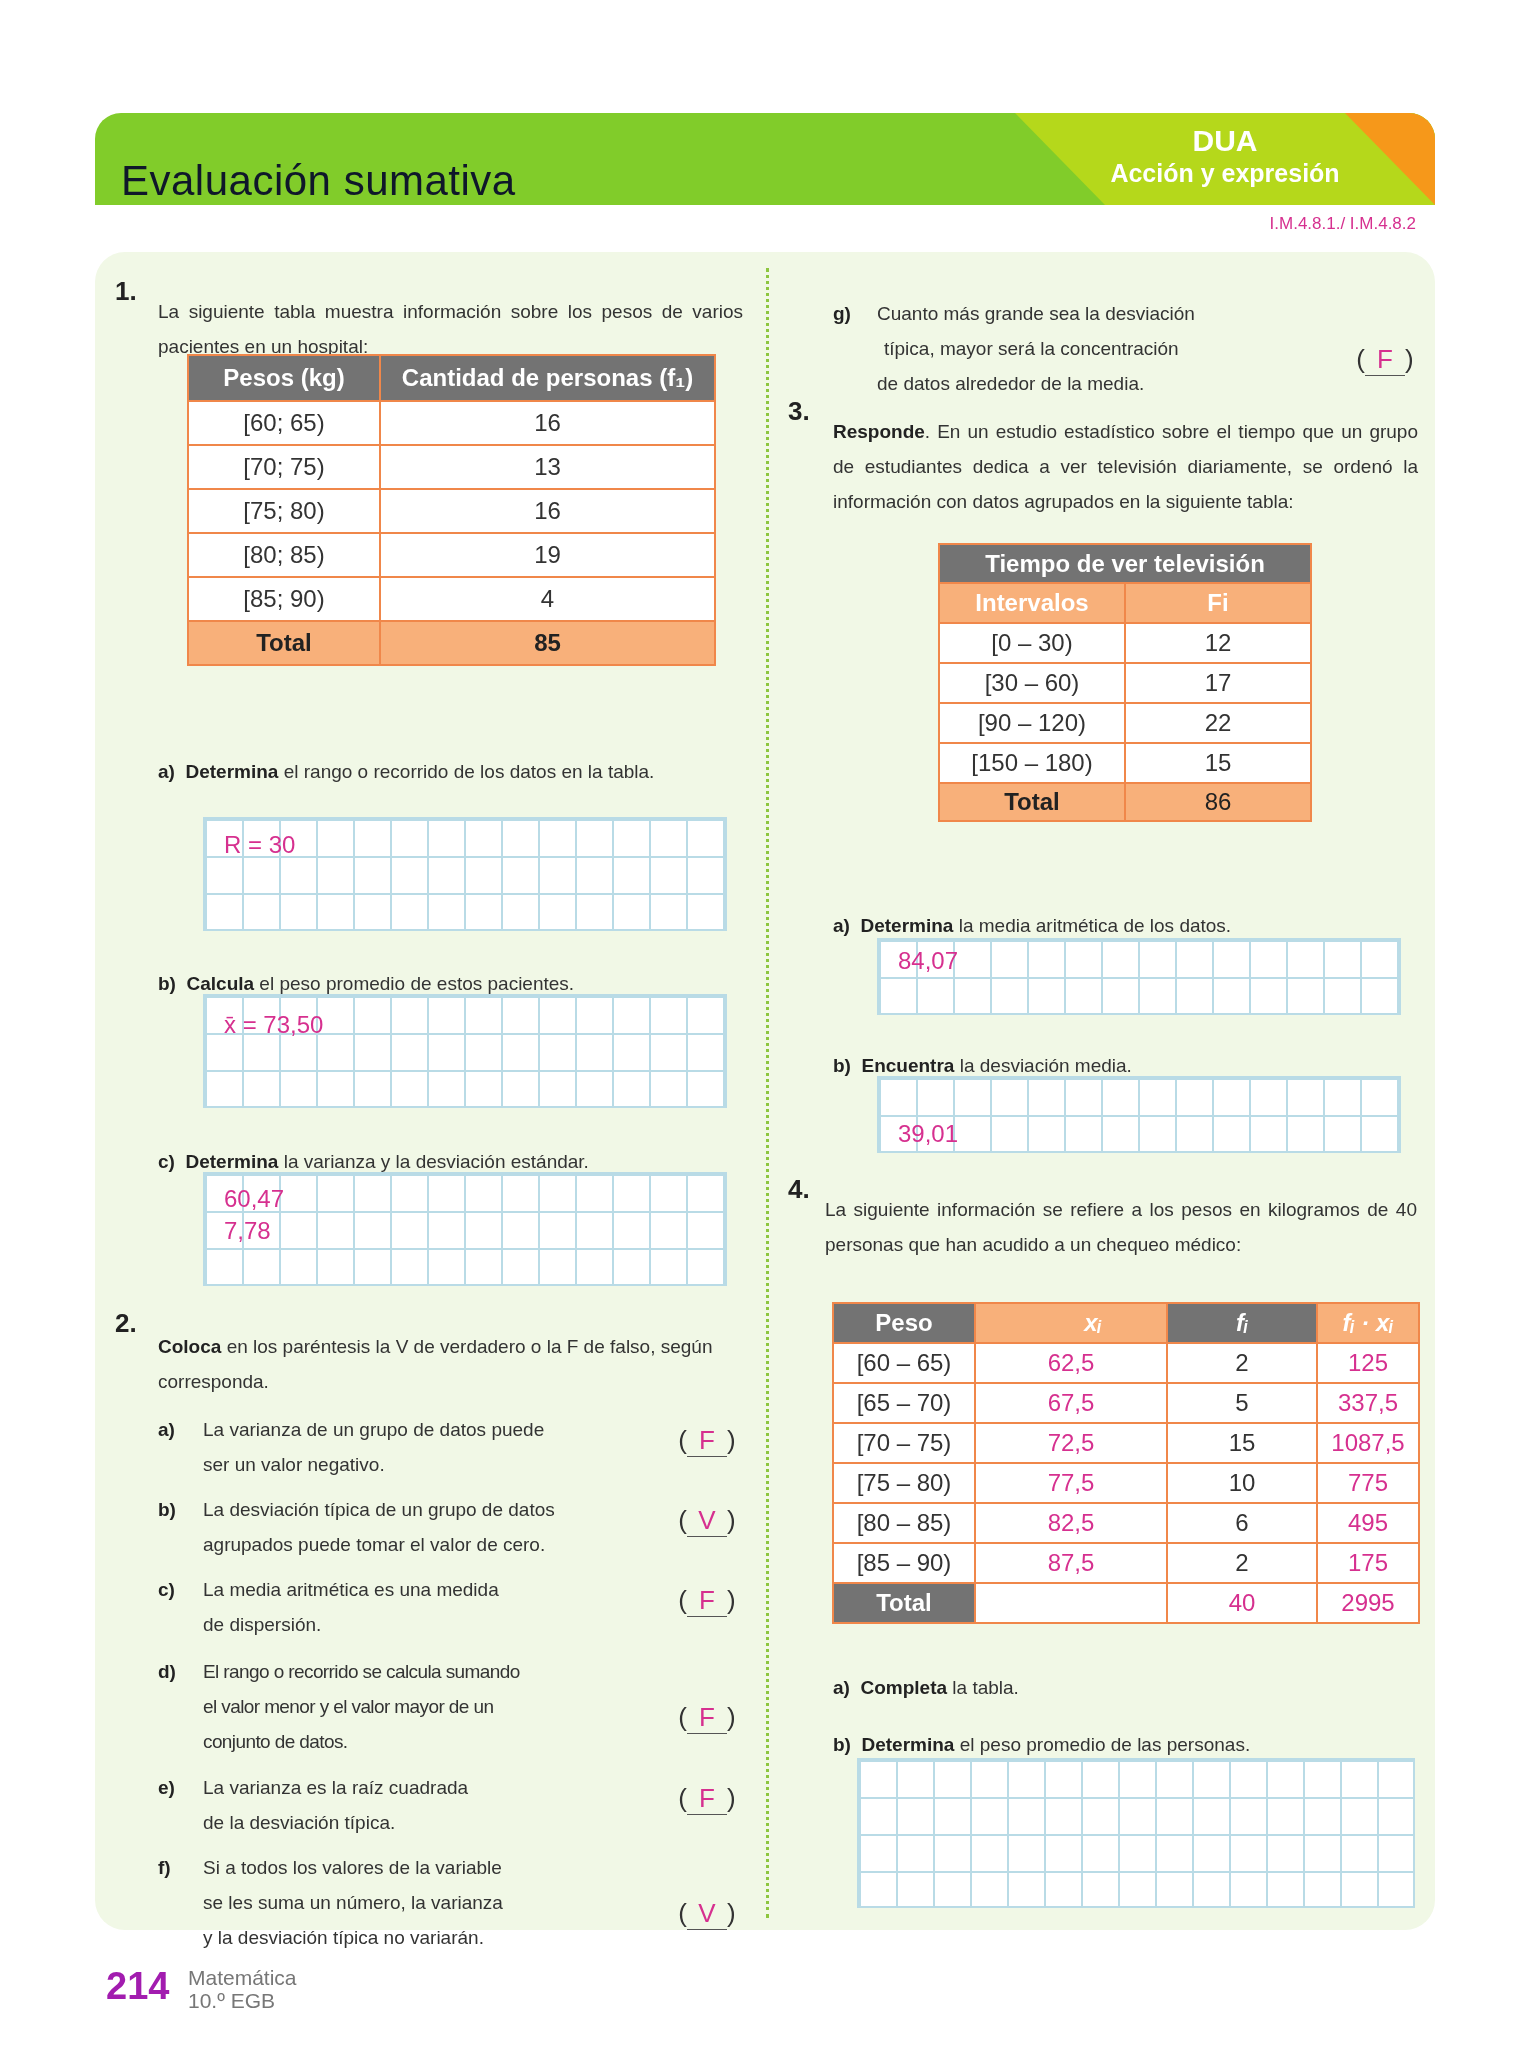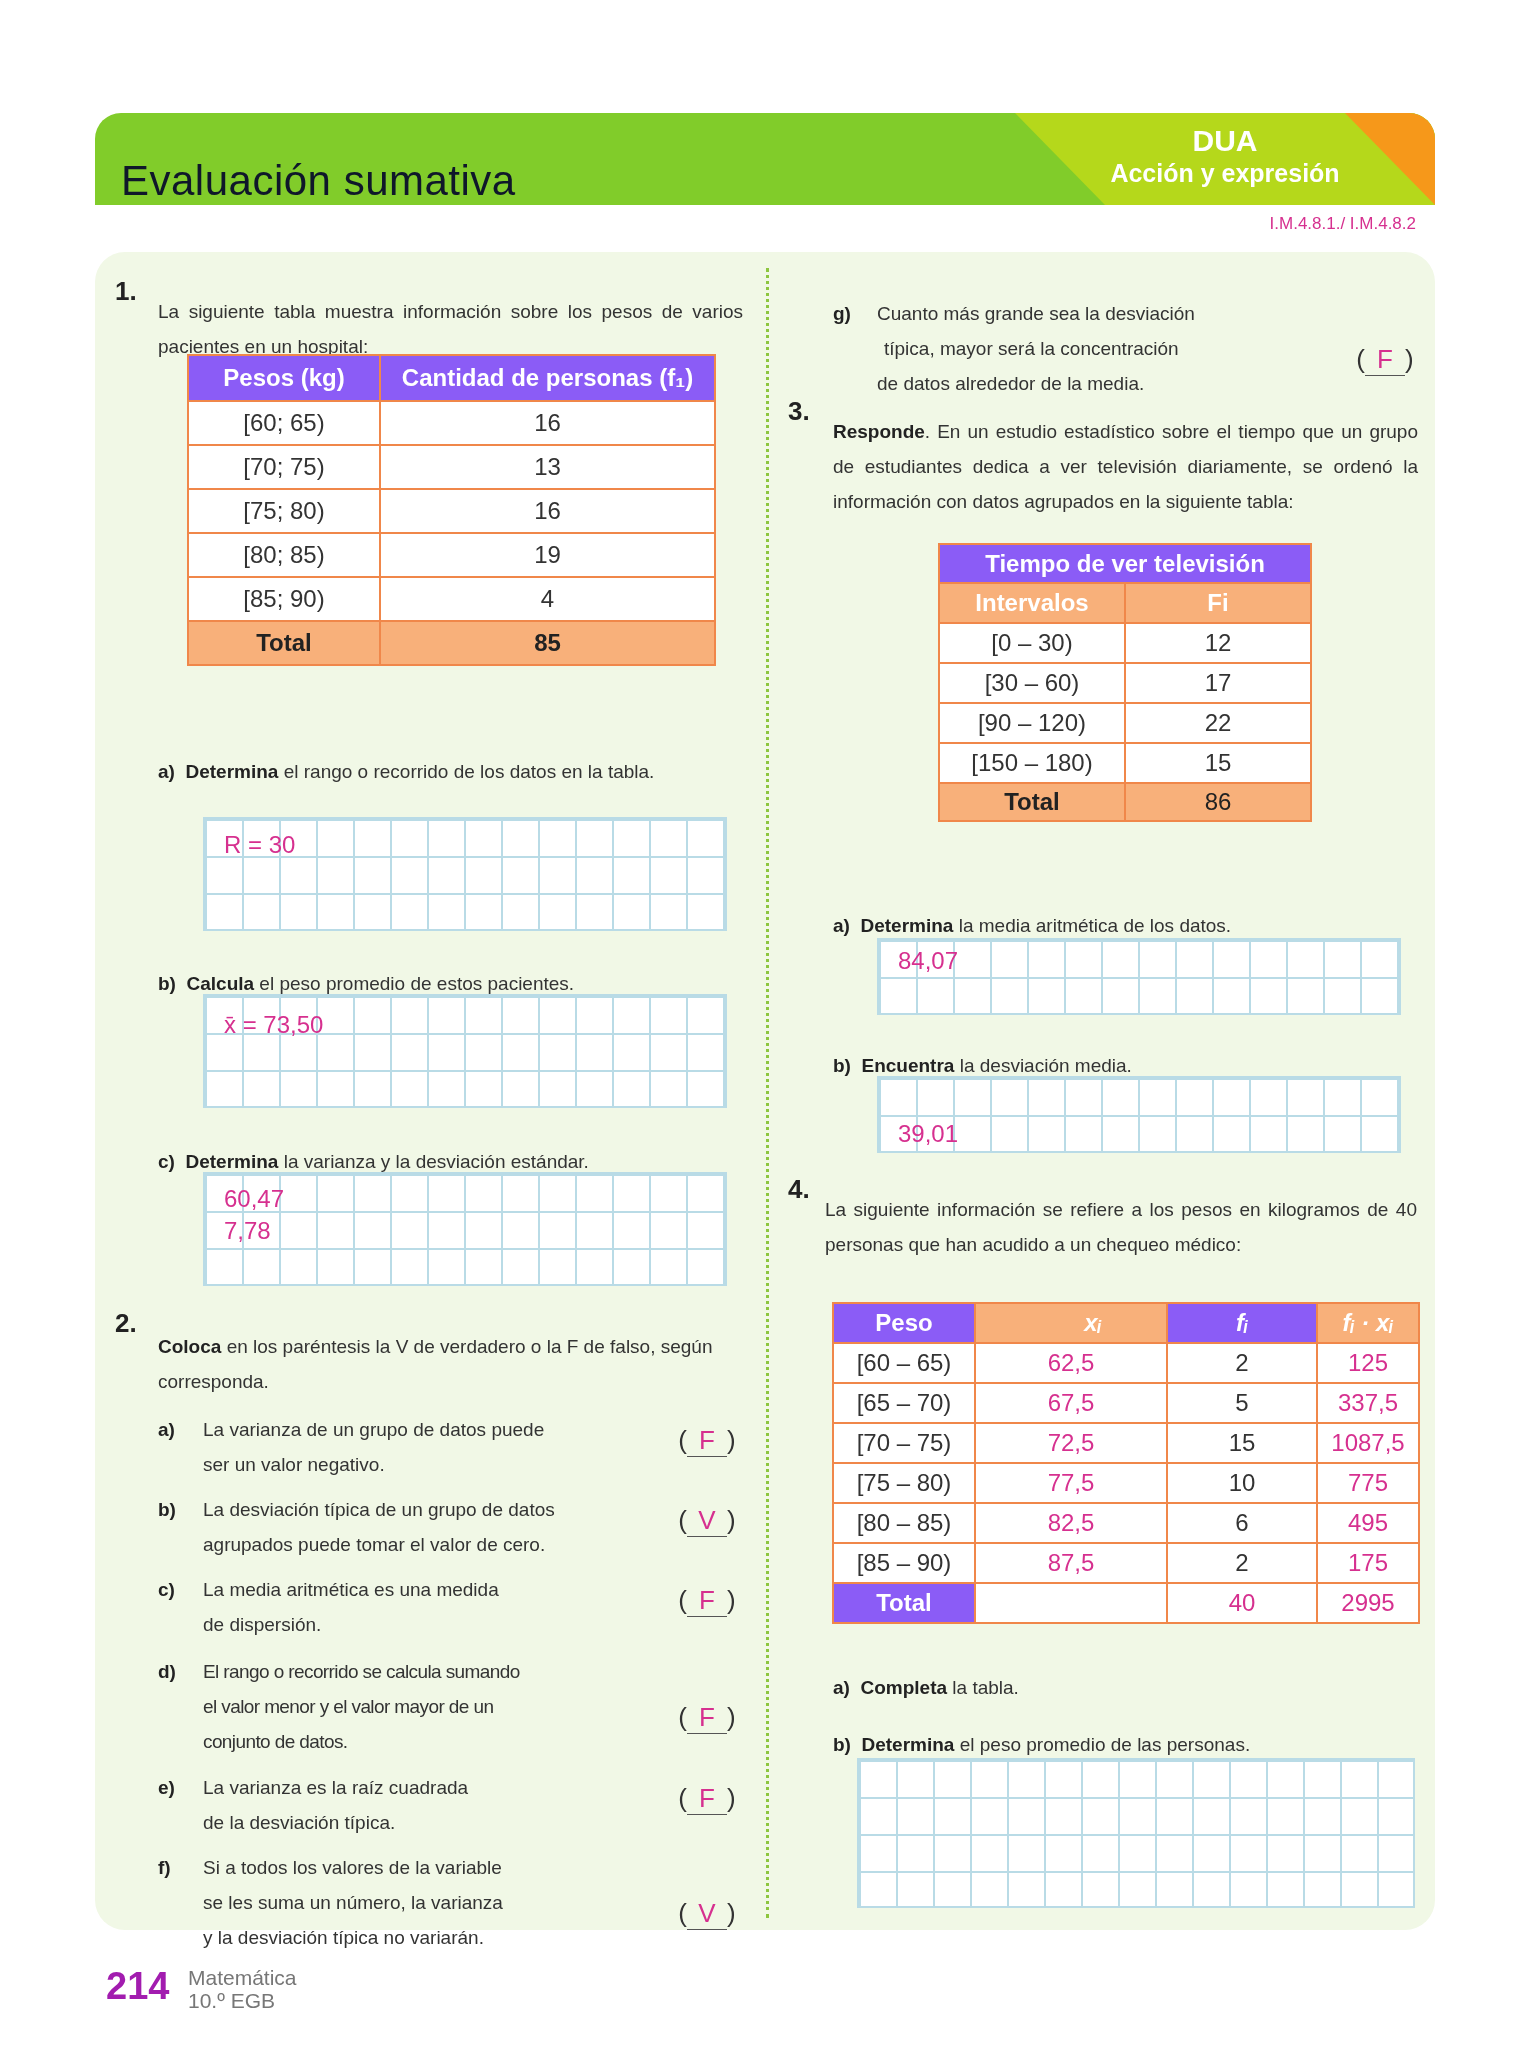--- a/index.html
+++ b/index.html
@@ -20,21 +20,21 @@
   .panel{position:absolute;left:95px;top:252px;width:1340px;height:1678px;background:#f1f8e6;border-radius:30px;}
   .divider{position:absolute;left:766px;top:268px;height:1650px;border-left:3px dotted #8dc63f;}
 
   .txt{position:absolute;font-size:19px;line-height:35px;color:#333;margin-top:22px;}
   .bold{font-weight:bold;color:#222;}
   .num{position:absolute;font-size:26px;font-weight:bold;color:#222;}
   .just{text-align:justify;text-align-last:justify;}
 
   table.t{position:absolute;border-collapse:collapse;font-size:24px;color:#333;}
   table.t td,table.t th{border:2px solid #f0874a;text-align:center;padding:0;}
-  table.t th{background:#8b5cf6;color:#fff;font-weight:bold;}
+  table.t th{background:#737373;color:#fff;font-weight:bold;}
   table.t .light{background:#f8b07a;}
   table.t td{background:#fff;}
   table.t tr.total td{background:#f8b07a;font-weight:bold;color:#222;}
   .pink{color:#d6308f;}
 
   .grid{position:absolute;background:#fff;border:2px solid #b9dbe6;
         background-image:linear-gradient(to right,#b9dbe6 2px,transparent 2px),linear-gradient(to bottom,#b9dbe6 2px,transparent 2px);
         background-size:37px 37px;}
   .ans{position:absolute;font-size:24px;color:#d6308f;line-height:30px;}
 

